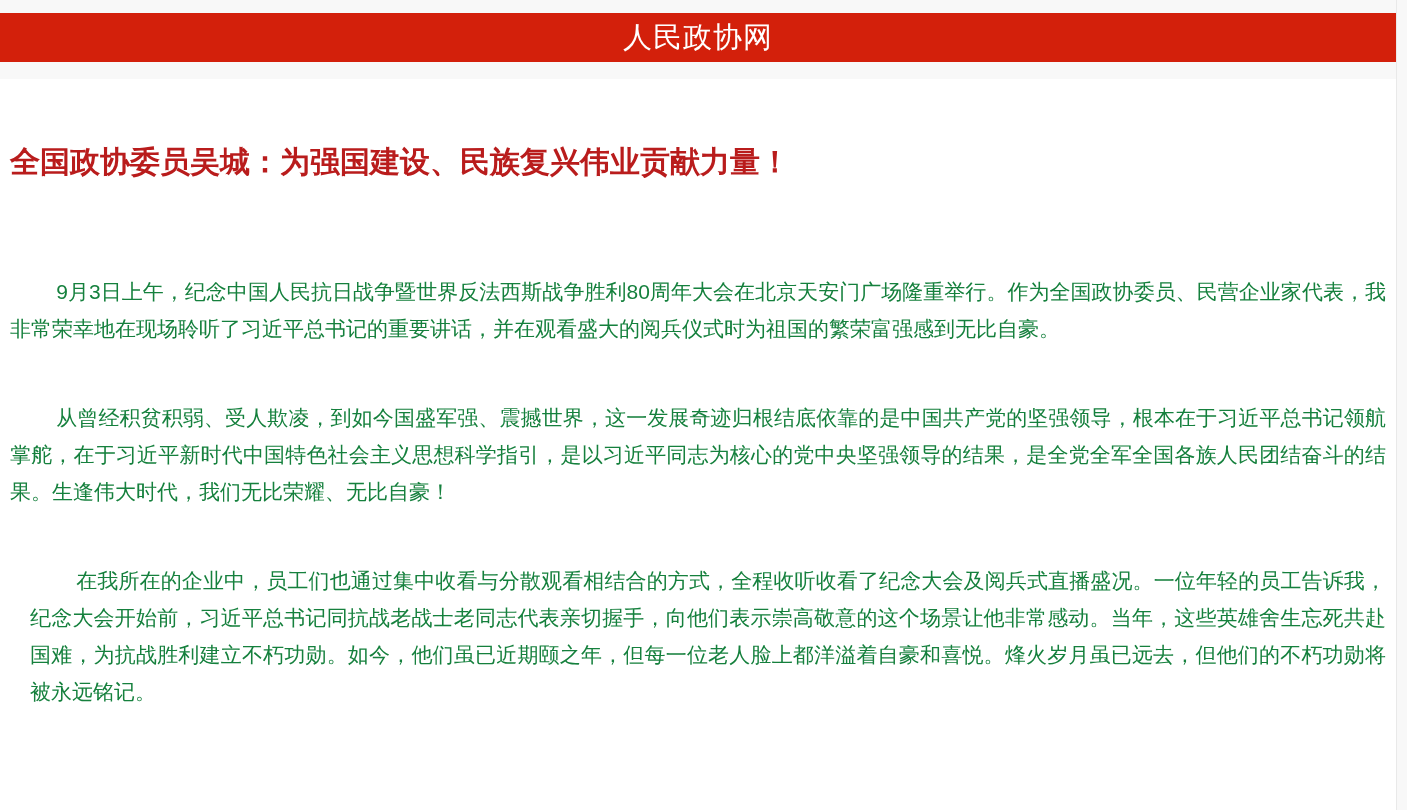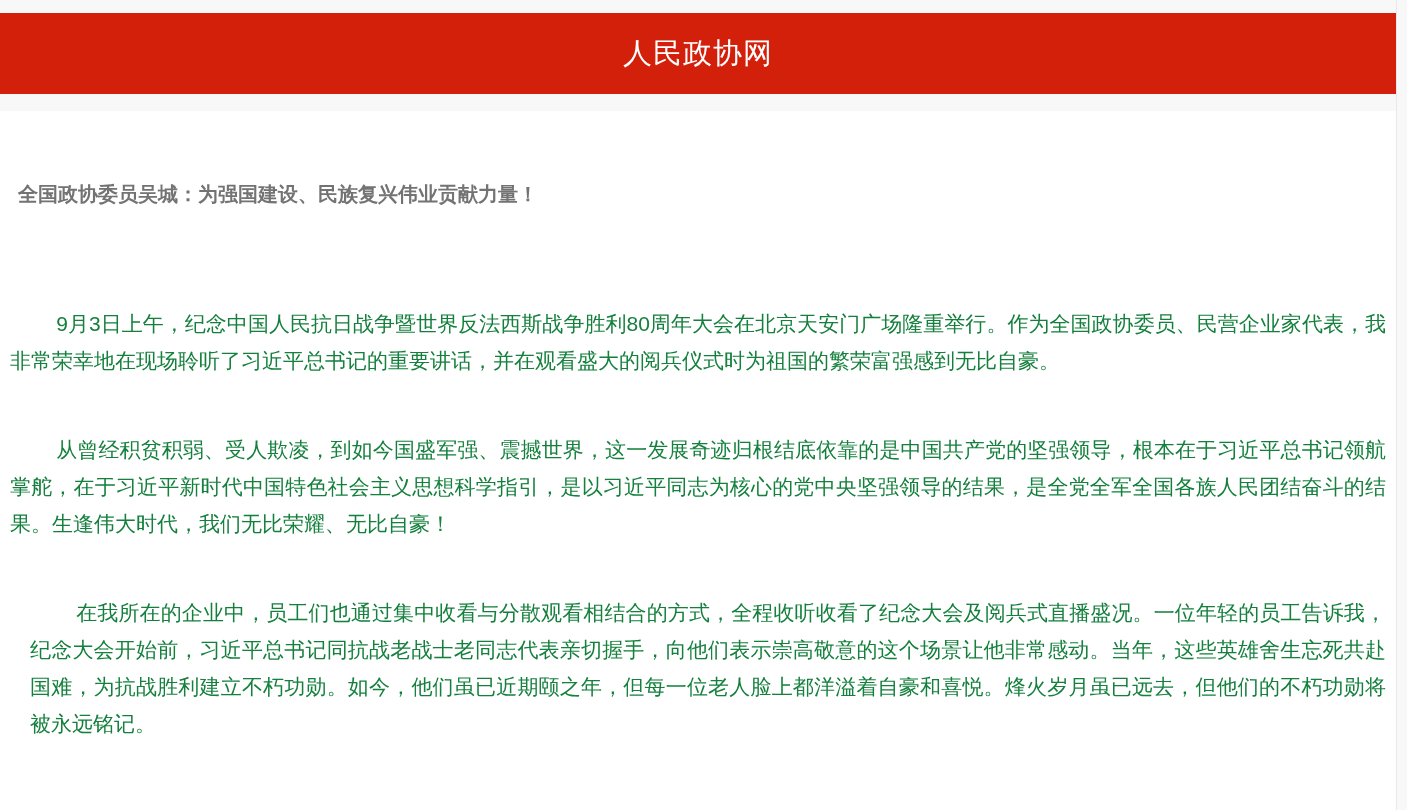--- a/index.html
+++ b/index.html
@@ -20,45 +20,45 @@
     z-index: 10;
   }
   .page {
     margin-right: 11px;
   }
   .topbar-wrap {
     background: #f8f8f8;
     padding: 13px 0 17px 0;
   }
   .topbar {
-    height: 81px;
+    height: 49px;
     background: #d3200b;
     display: flex;
     align-items: center;
     justify-content: center;
   }
   .site-title {
     color: #ffffff;
     font-size: 29px;
     letter-spacing: 1px;
     font-weight: 400;
     cursor: pointer;
     white-space: nowrap;
   }
   .content {
     background: #ffffff;
     padding: 64px 10px 46px 10px;
     box-sizing: border-box;
   }
   .article-title {
-    font-size: 20px;
+    font-size: 30px;
     line-height: 38px;
     font-weight: bold;
-    color: #737373;
-    margin: 0 0 92px 8px;
+    color: #b91c1c;
+    margin: 0 0 92px 0;
   }
   .article-body p {
     font-size: 21px;
     line-height: 37px;
     color: #15803d;
     text-align: justify;
     text-indent: 2.2em;
     margin: 0 0 52px 0;
   }
   .article-body p:last-child {

